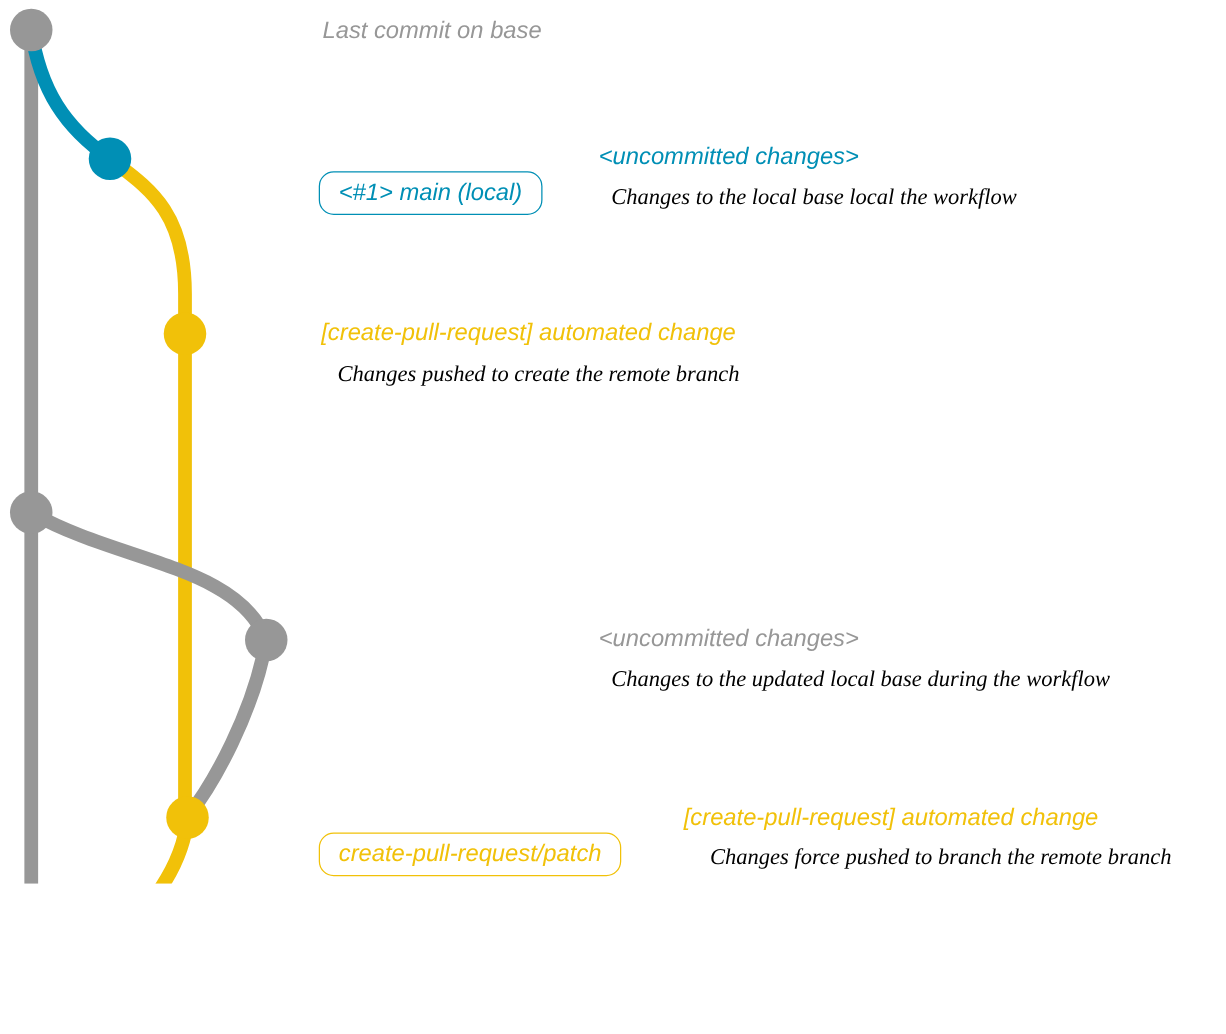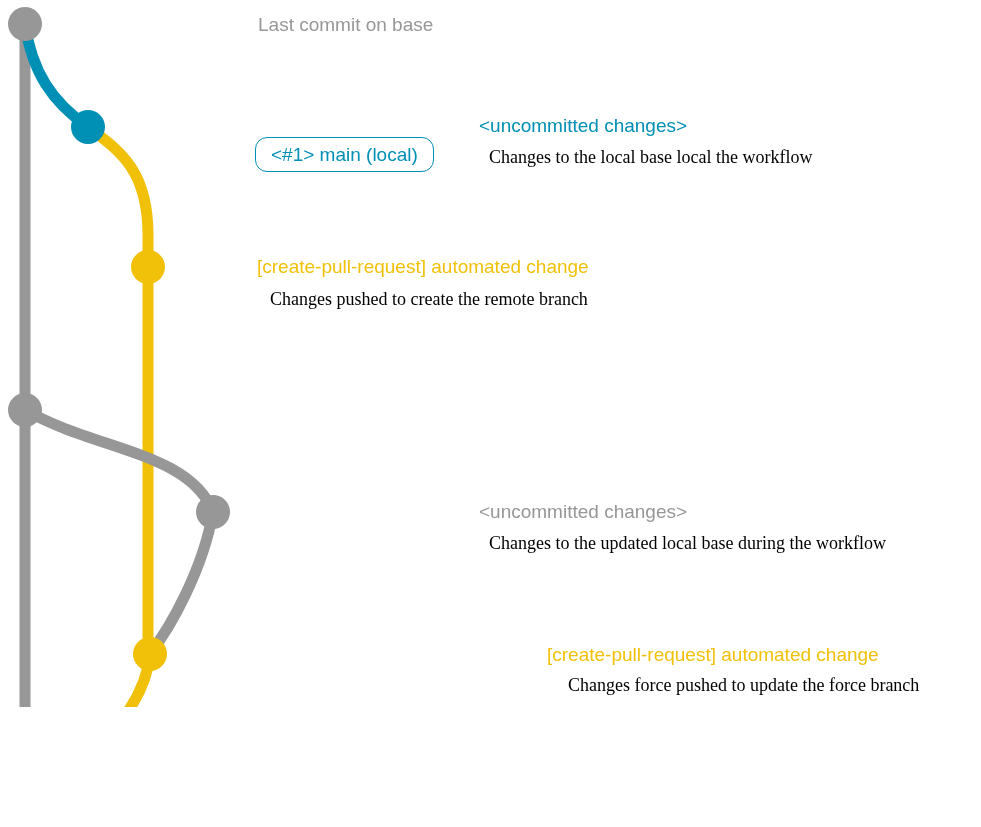--- a/index.html
+++ b/index.html
@@ -3,20 +3,21 @@
 <meta charset="utf-8">
 <style>
   html, body { margin: 0; padding: 0; background: #ffffff; }
   .stage {
     position: relative;
     width: 981px;
     height: 707px;
     background: #ffffff;
     font-family: "Liberation Sans", sans-serif;
     overflow: hidden;
+    font-style: italic;
   }
   .graph-svg { position: absolute; left: 0; top: 0; }
   .caption {
     position: absolute;
     font-size: 19px;
     line-height: 24px;
     color: #979797;
     white-space: nowrap;
   }
   .branch-box {
@@ -85,18 +86,19 @@
   <div class="msg blue" style="left:479px; top:114px">&lt;uncommitted changes&gt;</div>
   <div class="detail" style="left:489px; top:146px">Changes to the local base local the workflow</div>
 
   <div class="msg yellow" style="left:257px; top:255px">[create-pull-request] automated change</div>
   <div class="detail" style="left:270px; top:288px">Changes pushed to create the remote branch</div>
 
 
   <div class="msg gray" style="left:479px; top:500px">&lt;uncommitted changes&gt;</div>
   <div class="detail" style="left:489px; top:532px">Changes to the updated local base during the workflow</div>
 
+  <div class="branch-box yellow" style="left:255px; top:637px">create-pull-request/patch</div>
   <div class="msg yellow" style="left:547px; top:643px">[create-pull-request] automated change</div>
-  <div class="detail" style="left:568px; top:674px">Changes force pushed to update the force branch</div>
+  <div class="detail" style="left:568px; top:674px">Changes force pushed to branch the remote branch</div>
 
   <div class="branch-box gray" style="left:255px; top:778px">force</div>
 
 </div>
 
 </body></html>

